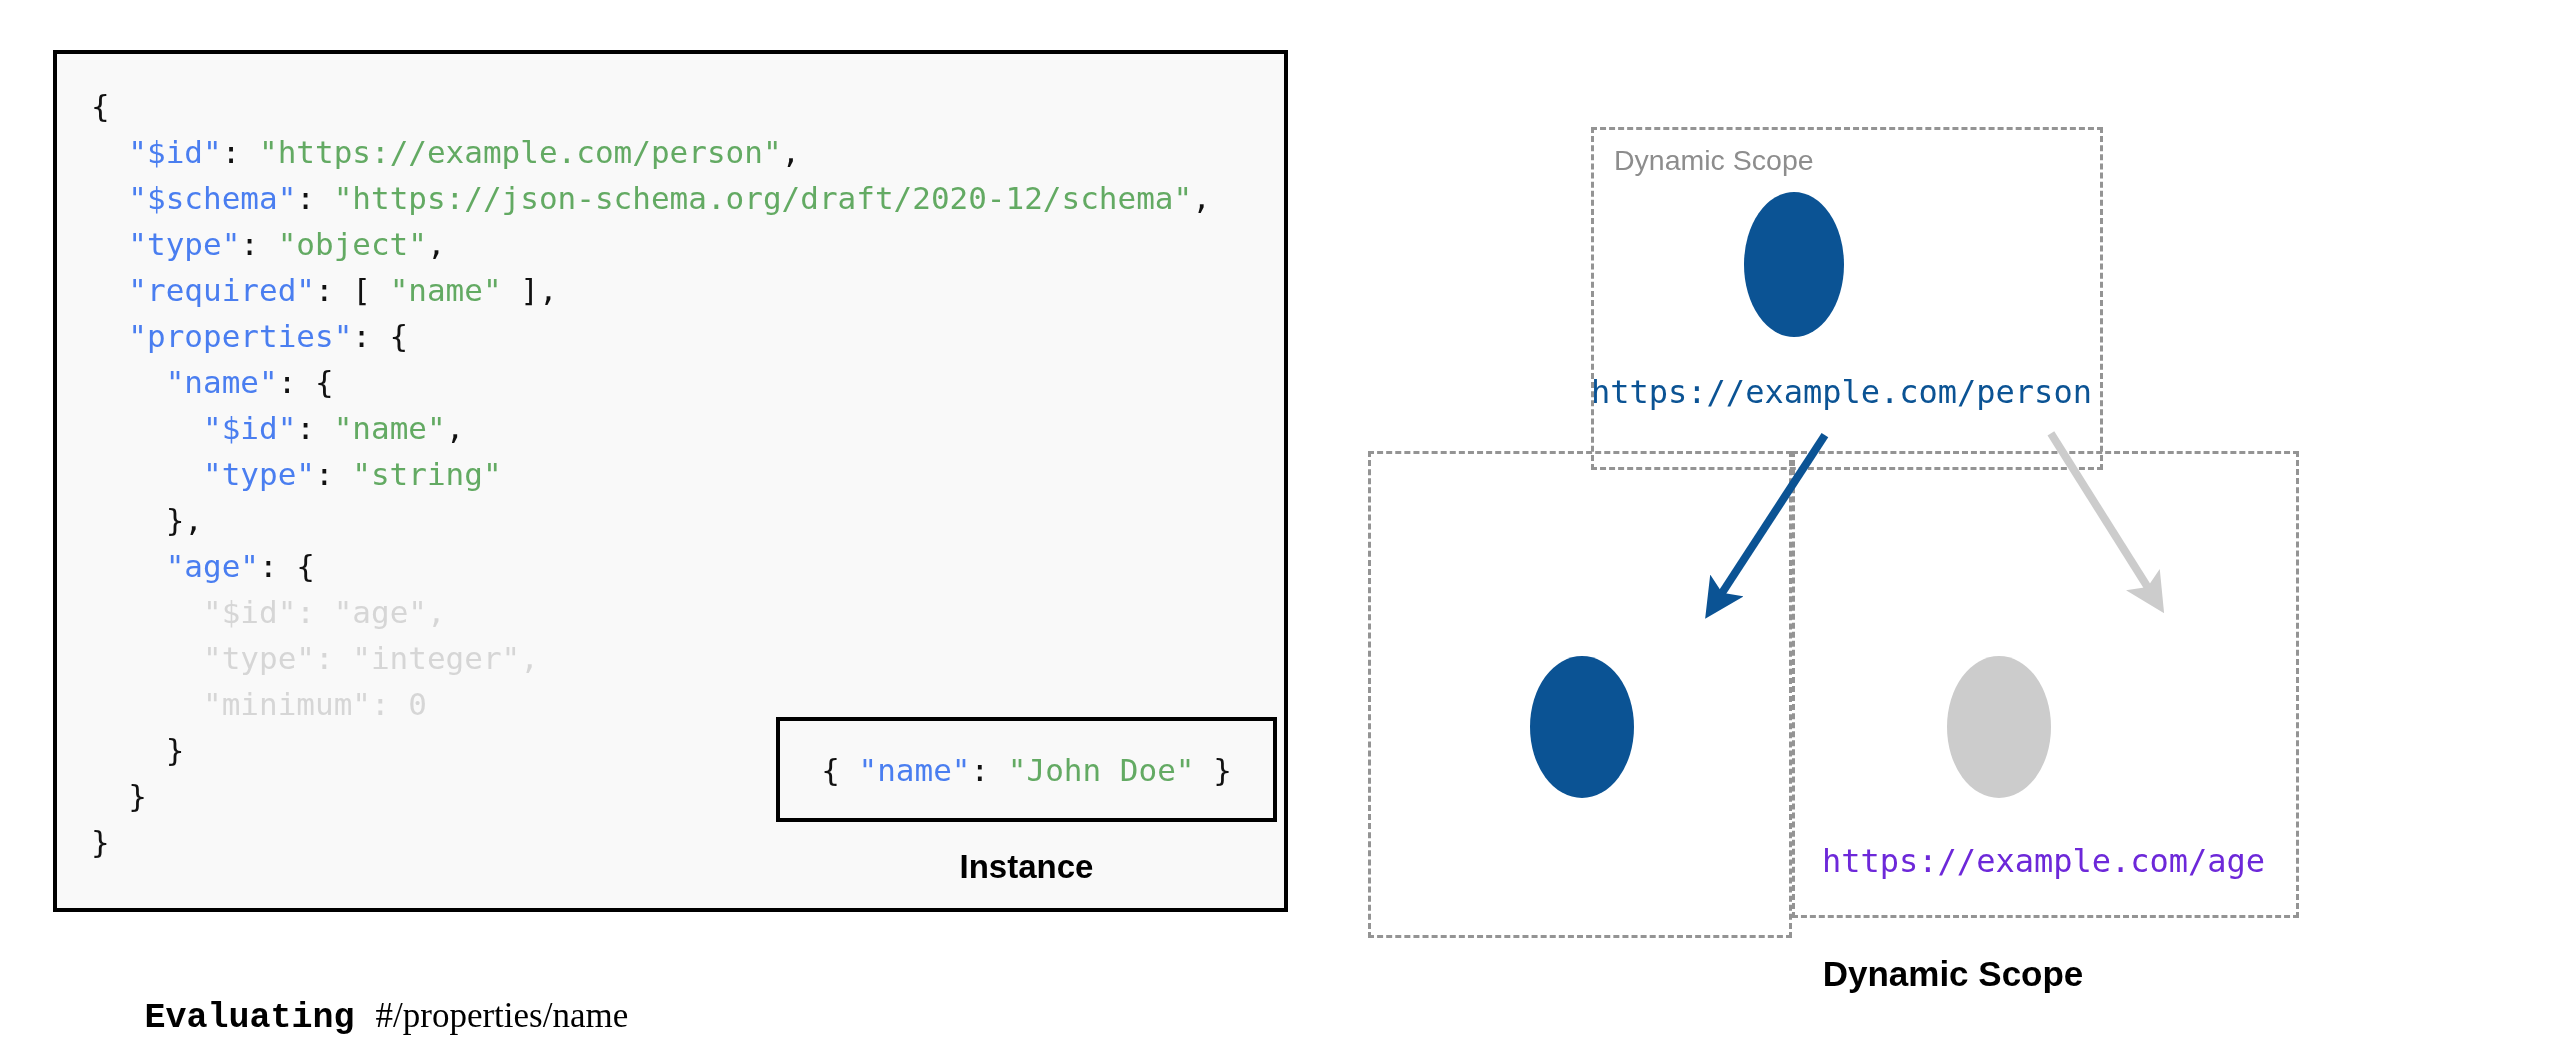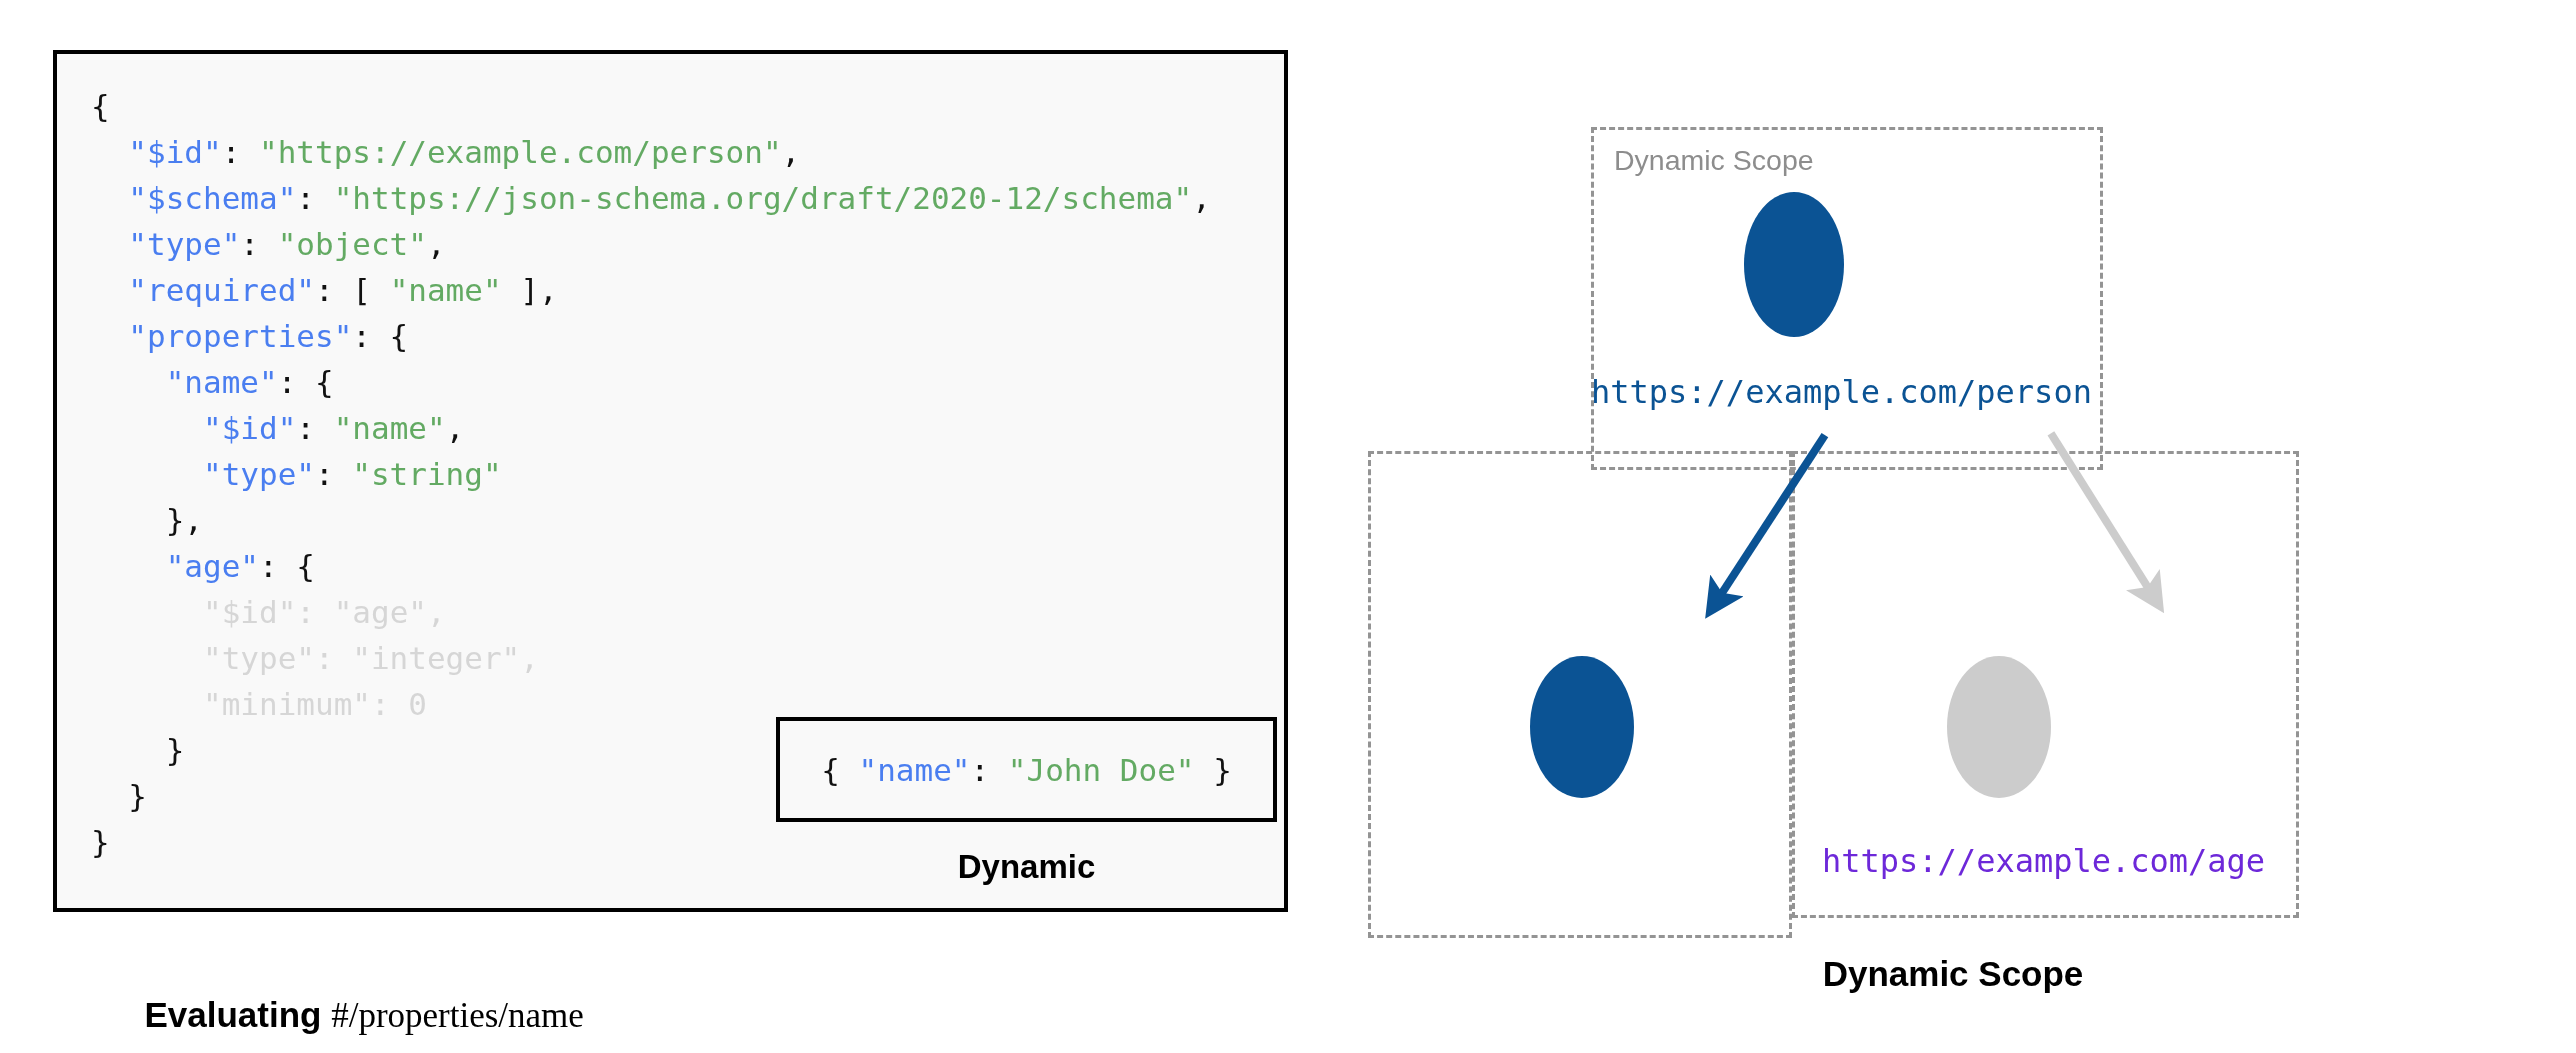--- a/index.html
+++ b/index.html
@@ -78,21 +78,21 @@
   
   #left-caption {
     position: absolute;
     left: 125px;
     top: 955px;
     font-size: 35px;
     color: #000000;
     white-space: pre;
   }
   #left-caption .bold-part {
-    font-family: Liberation Sans, sans-serif;
+    font-family: Liberation Mono, monospace;
     font-weight: bold;
   }
   #left-caption .mono-part {
     font-family: Liberation Serif, serif;
     font-weight: normal;
   }
 
   
   #right-panel {
     position: absolute;
@@ -161,21 +161,21 @@
 </style>
 </head>
 <body>
 
 <div id="left-panel">
   <div id="code-block"><div class="line"><span class="p">{</span></div><div class="line">  <span class="k">"$id"</span><span class="p">: </span><span class="s">"https://example.com/person"</span><span class="p">,</span></div><div class="line">  <span class="k">"$schema"</span><span class="p">: </span><span class="s">"https://json-schema.org/draft/2020-12/schema"</span><span class="p">,</span></div><div class="line">  <span class="k">"type"</span><span class="p">: </span><span class="s">"object"</span><span class="p">,</span></div><div class="line">  <span class="k">"required"</span><span class="p">: [ </span><span class="s">"name"</span><span class="p"> ],</span></div><div class="line">  <span class="k">"properties"</span><span class="p">: {</span></div><div class="line">    <span class="k">"name"</span><span class="p">: {</span></div><div class="line">      <span class="k">"$id"</span><span class="p">: </span><span class="s">"name"</span><span class="p">,</span></div><div class="line">      <span class="k">"type"</span><span class="p">: </span><span class="s">"string"</span></div><div class="line">    <span class="p">},</span></div><div class="line">    <span class="k">"age"</span><span class="p">: {</span></div><div class="line dim">      <span class="k">"$id"</span><span class="p">: </span><span class="s">"age"</span><span class="p">,</span></div><div class="line dim">      <span class="k">"type"</span><span class="p">: </span><span class="s">"integer"</span><span class="p">,</span></div><div class="line dim">      <span class="k">"minimum"</span><span class="p">: 0</span></div><div class="line">    <span class="p">}</span></div><div class="line">  <span class="p">}</span></div><div class="line"><span class="p">}</span></div></div>
 
   <div id="instance-box">
     <div id="instance-code"><span class="p">{ </span><span class="k">"name"</span><span class="p">: </span><span class="s">"John Doe"</span><span class="p"> }</span></div>
   </div>
-  <div id="instance-caption">Dynamic</div>
+  <div id="instance-caption">Instance</div>
 </div>
 
 <div id="left-caption">
   <span class="bold-part">Evaluating </span><span class="mono-part">#/properties/name</span>
 </div>
 
 <div id="right-panel">
 
   <div class="scope-box" id="scope-top"></div>
   <div class="scope-box" id="scope-left"></div>

